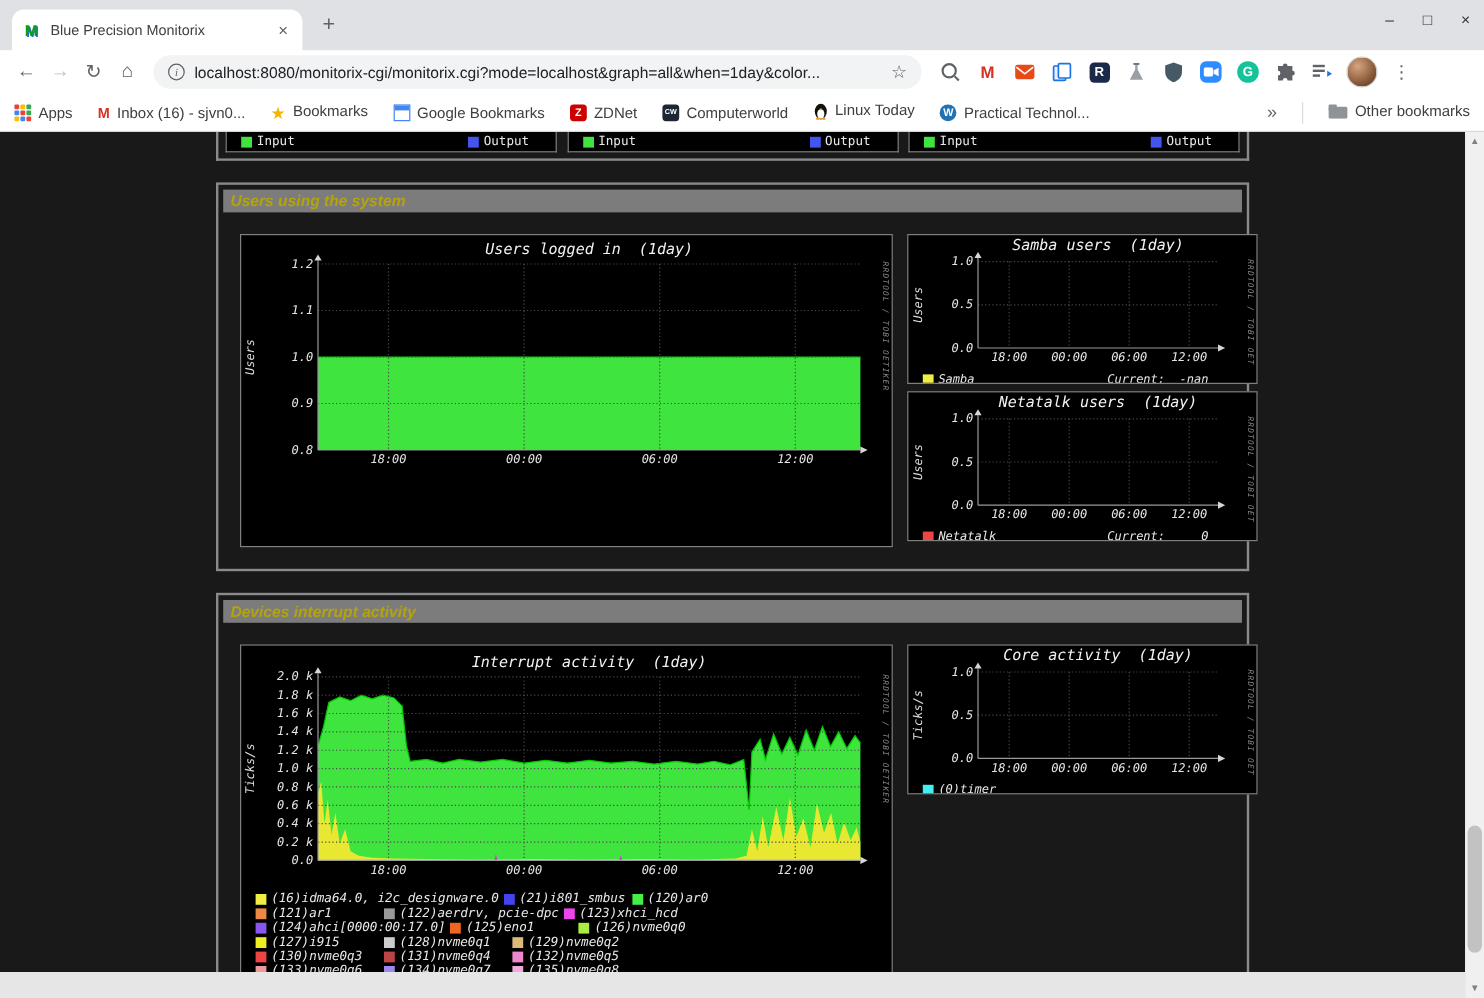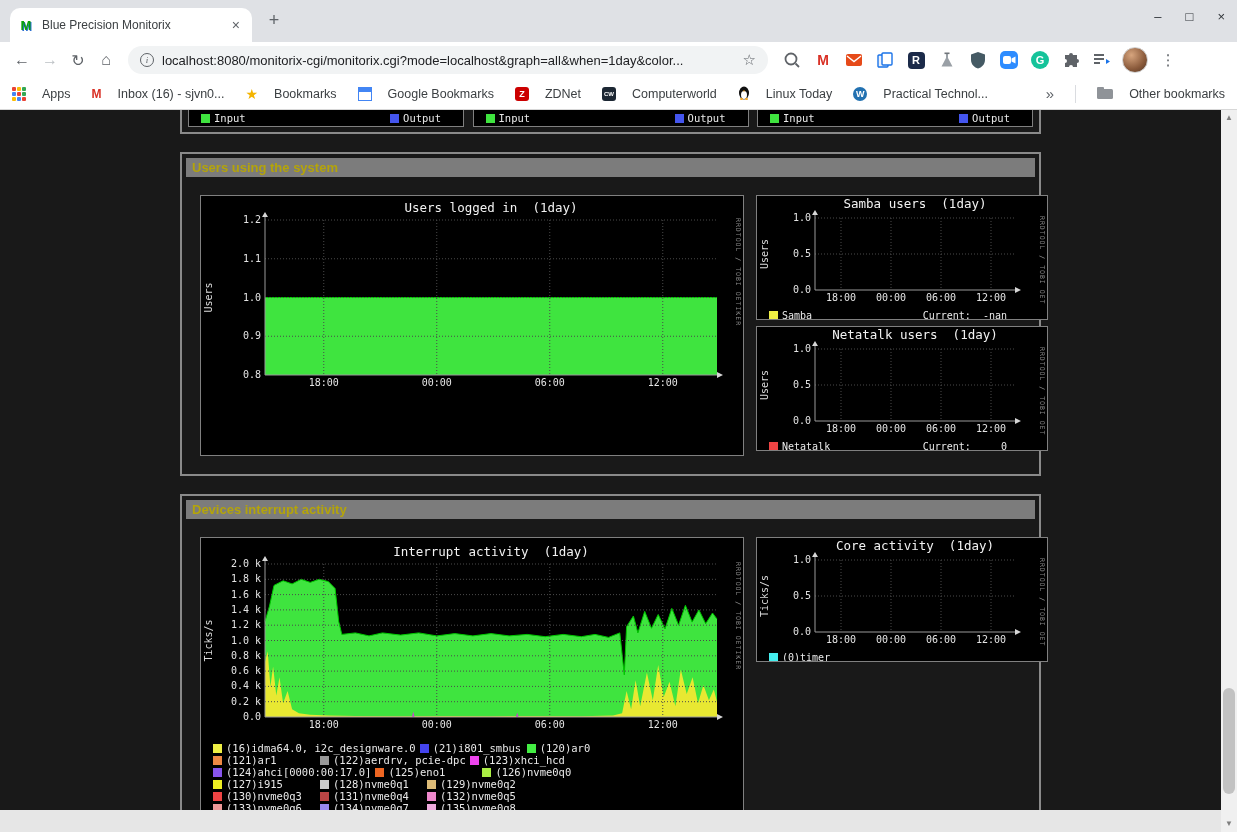--- a/index.html
+++ b/index.html
@@ -40,21 +40,21 @@
   .g-badge { width:18px; height:18px; background:#15c39a; color:#fff; border-radius:50%;
              font-size:11px; font-weight:bold; display:flex; align-items:center; justify-content:center; }
   .avatar { width:26px; height:26px; border-radius:50%; margin-left:10px; flex:0 0 auto;
             background:radial-gradient(circle at 35% 30%, #d7a57e 0%, #8a5a3b 60%, #503322 100%);
             border:1px solid #d0d0d0; }
   .menu-dots { font-size:15px; margin-left:6px; }
 
   .bookmarks { position:absolute; top:78px; left:0; right:0; height:32px; background:#fff;
                display:flex; align-items:center; padding:0 12px; column-gap:21px;
                border-bottom:1px solid #d7d7d7; }
-  .bm { display:flex; align-items:center; gap:16px; font-size:12.5px; color:#3c4043; white-space:nowrap; }
+  .bm { display:flex; align-items:flex-start; gap:6px; font-size:12.5px; color:#3c4043; white-space:nowrap; }
   .apps-grid { display:grid; grid-template-columns:repeat(3,4px); grid-auto-rows:4px; gap:1px; }
   .apps-grid span { width:4px; height:4px; border-radius:1px; }
   .bm-star { color:#f4b400; font-size:14px; }
   .cal-ico { width:14px; height:14px; background:#fff; border:1px solid #4285f4; position:relative; }
   .cal-ico::before { content:""; position:absolute; top:0; left:0; right:0; height:4px; background:#4285f4; }
   .sq-ico { width:14px; height:14px; border-radius:3px; color:#fff; font-weight:bold;
             display:flex; align-items:center; justify-content:center; }
   .bm-overflow { margin-left:auto; color:#5f6368; font-size:15px; }
   .bm-sep { width:1px; height:18px; background:#dadce0; }
 
@@ -62,21 +62,21 @@
   .viewport { position:absolute; top:110px; left:0; width:1221px; height:722px;
               background:#191919; overflow:hidden; }
   .content { width:861px; margin:0 auto; }
   .partial-section { display:flex; justify-content:space-between; border:2px solid #8a8a8a;
                      border-top:none; padding:0 6px 5px; margin-bottom:18px; }
   .pp { width:276px; height:17px; background:#000; border:1px solid #808080; border-top:none; overflow:hidden; }
   .pp-leg { display:flex; align-items:center; padding:2px 12px; font-family:"DejaVu Sans Mono",monospace;
             font-size:10.5px; color:#e9e9e9; }
   .pp-out { margin-left:auto; margin-right:10px; }
 
-  .section { border:2px solid #8a8a8a; margin-bottom:18px; background:#191919; }
+  .section { border:2px solid #8a8a8a; margin-bottom:18px; background:#191919;font-style:italic; }
   .section-header { margin:4px 4px 0 4px; height:19px; background:#7c7c7c; display:flex;
                     align-items:center; padding-left:6px; font-size:13px; font-weight:bold; color:#b4a40a; }
   .section-body { padding:18px; display:flex; justify-content:space-between; align-items:flex-start; }
   .col-right { display:flex; flex-direction:column; gap:6px; width:265px; }
   .graph-panel { background:#000; border:1px solid #808080; position:relative; overflow:hidden; }
   .gp-users { width:544px; height:261px; }
   .gp-int { width:544px; height:297px; }
   .gp-small { width:292px; height:125px; }
 
   .leg { font-family:"DejaVu Sans Mono",monospace; color:#e9e9e9; }

